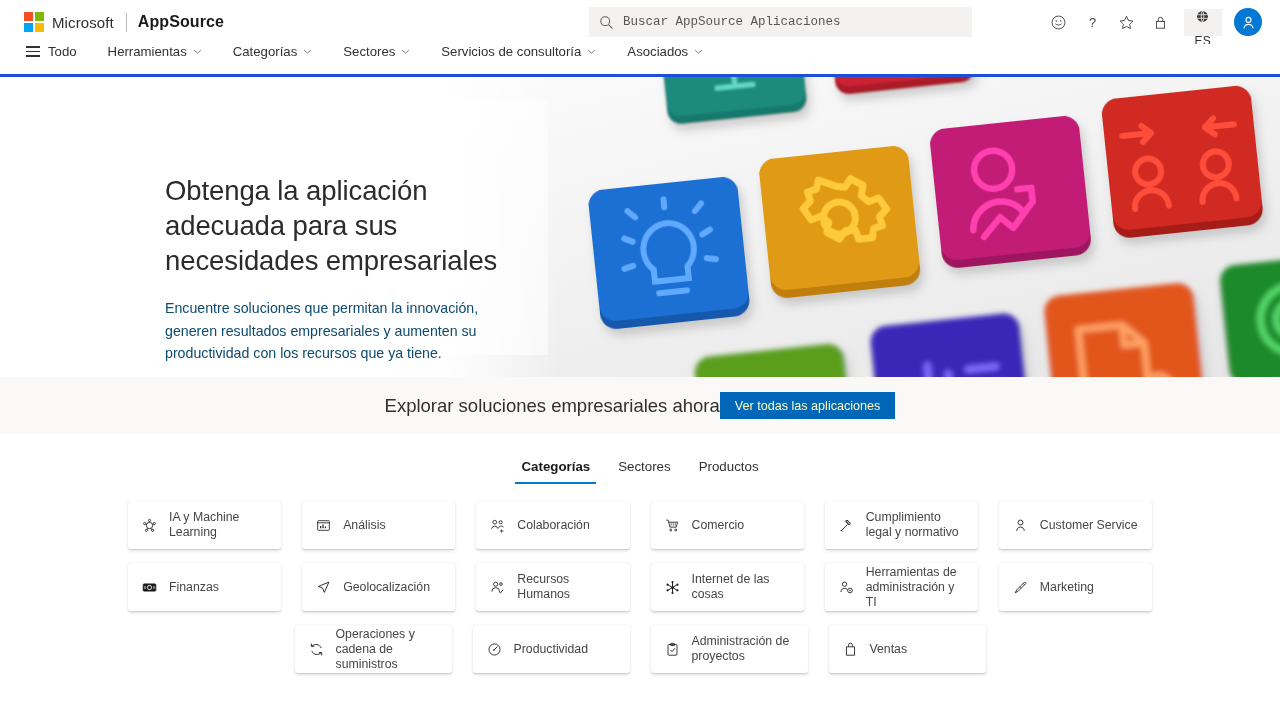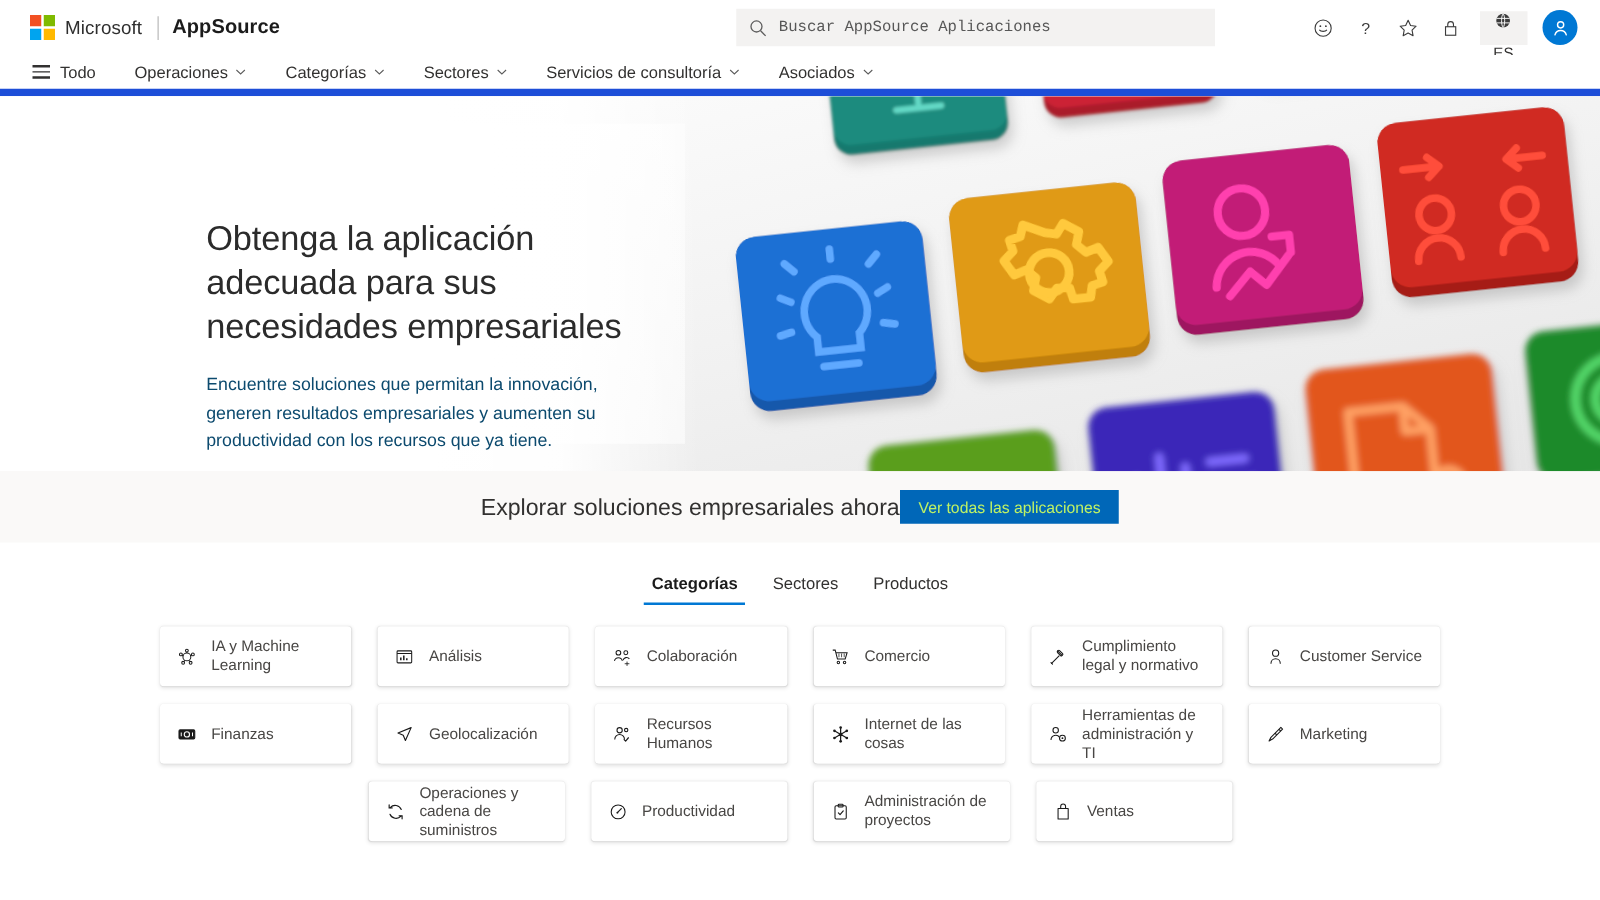--- a/index.html
+++ b/index.html
@@ -85,24 +85,24 @@
   .avatar {
     width: 28px; height: 28px; border-radius: 50%;
     background: #0078d4;
     display: flex; align-items: center; justify-content: center;
     margin-left: 8px; cursor: pointer;
   }
 
   
   .navbar {
     height: 33px;
-    display: flex; align-items: center;
+    display: flex; align-items: flex-start;
     padding-left: 26px;
     background: #ffffff;
-    border-bottom: 6px solid #1d4ed8;
+    border-bottom: 3px solid #1d4ed8;
     position: relative;
   }
   .nav-item {
     display: flex; align-items: center; gap: 6px;
     font-size: 13.2px; color: #323130;
     margin-right: 31px;
     cursor: pointer;
     white-space: nowrap;
   }
   .hamburger { display: flex; flex-direction: column; gap: 3px; width: 14px; margin-right: 2px;}
@@ -142,21 +142,21 @@
   }
 
   
   .explore {
     height: 57px;
     background: #faf9f8;
     display: flex; align-items: center; justify-content: center;
   }
   .explore-text { font-size: 18.5px; color: #323130; font-weight: 400; }
   .explore-btn {
-    background: #0067b8; color: #bef264;
+    background: #0067b8; color: #fef9c3;
     font-family: "Liberation Sans", sans-serif;
     font-size: 12.6px;
     border: none; cursor: pointer;
     padding: 0 15px; height: 27px;
     display:flex; align-items:center;
   }
 
   
   .tabs {
     display: flex; justify-content: center; gap: 0;
@@ -274,21 +274,21 @@
 <div class="navbar">
   <div class="nav-item">
     <span class="hamburger">
         <i></i>
         <i></i>
         <i></i>
       </span>
     <span>Todo</span>
   </div>
   <div class="nav-item">
-    <span>Operaciones</span>
+    <span>Herramientas</span>
     <span class="chev">
       <svg viewBox="0 0 12 12" width="9" height="9">
           <path d="M1.5 4 6 8.2 10.5 4" fill="none" stroke="#5c5c5c" stroke-width="1.1"></path>
         </svg>
     </span>
   </div>
   <div class="nav-item">
     <span>Categorías</span>
     <span class="chev">
       <svg viewBox="0 0 12 12" width="9" height="9">

